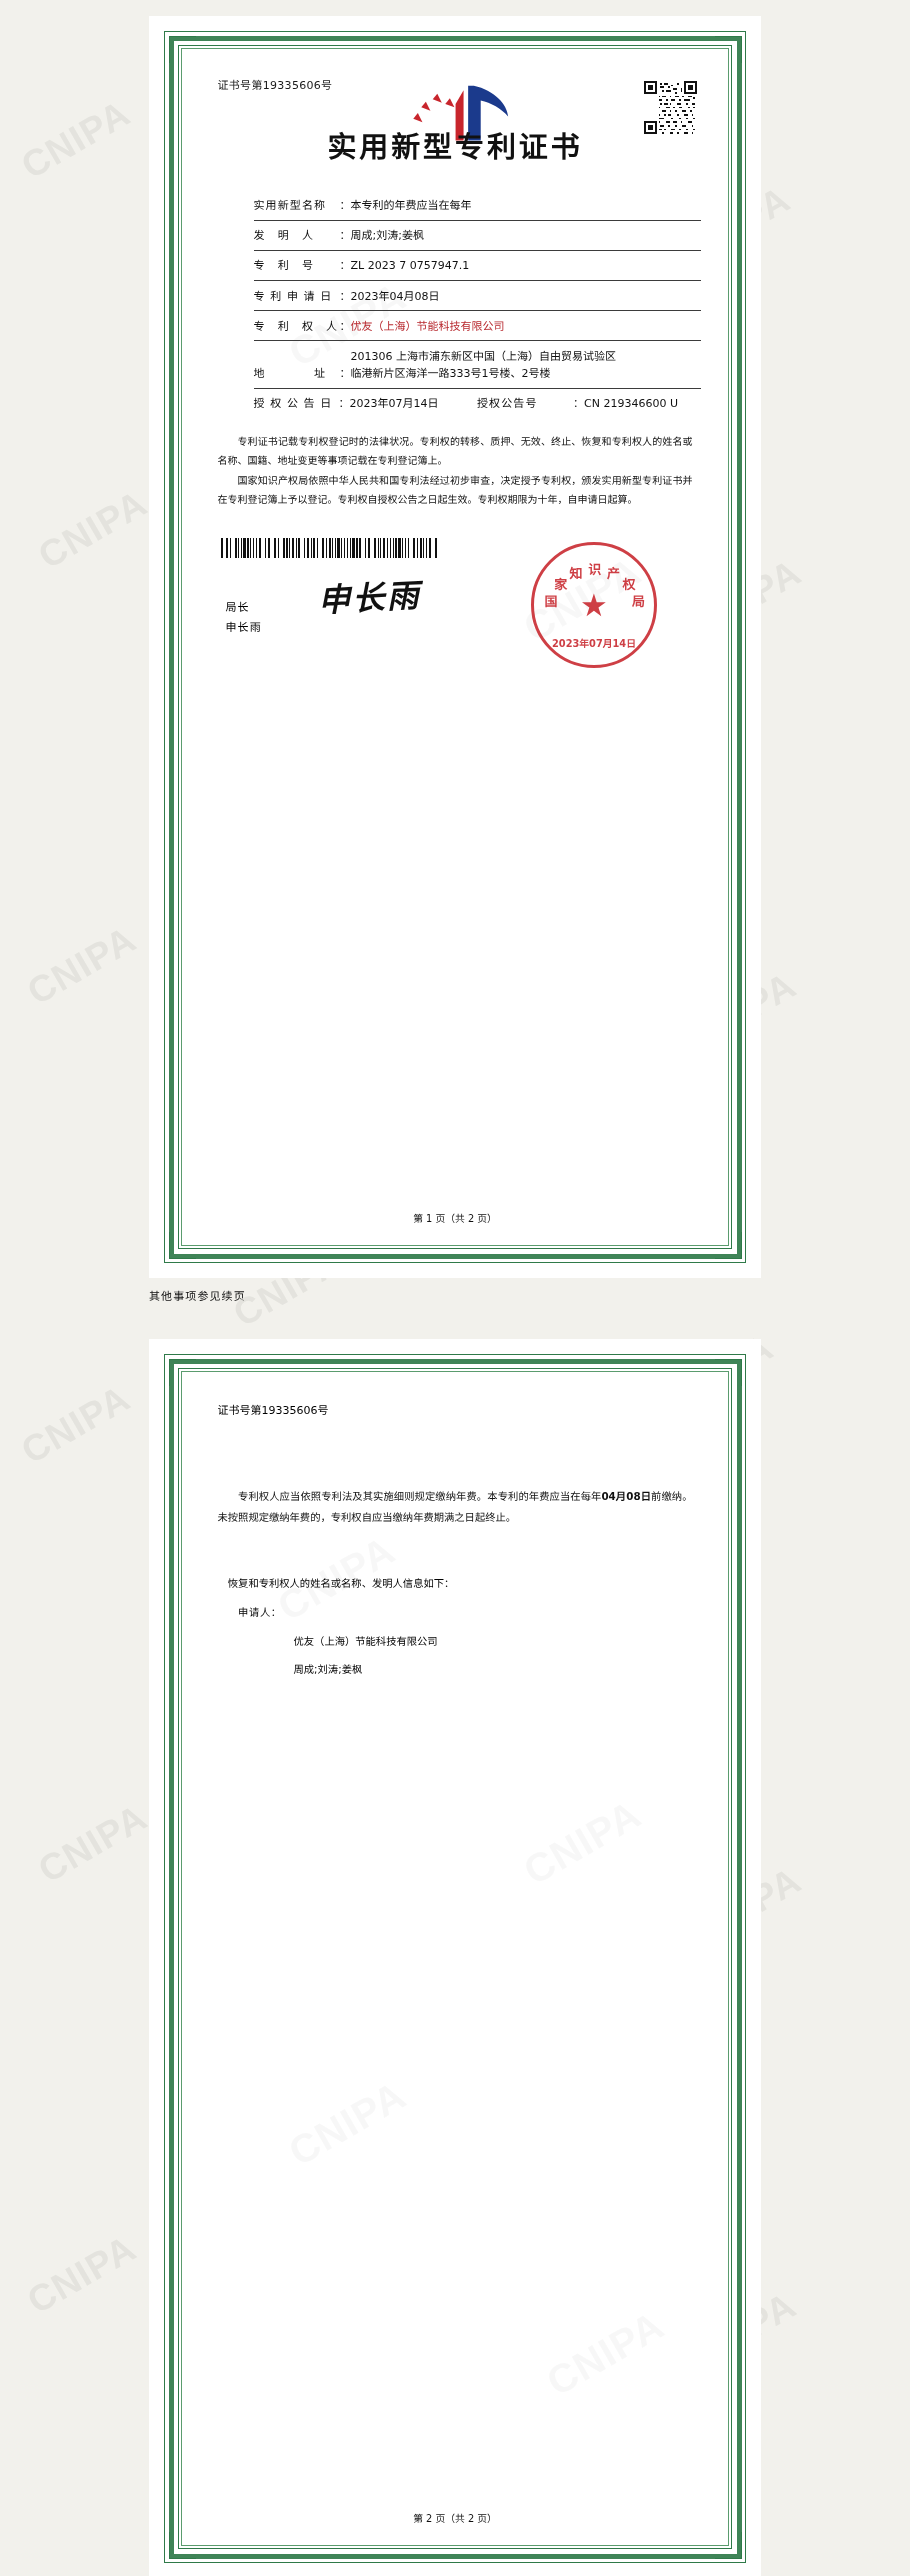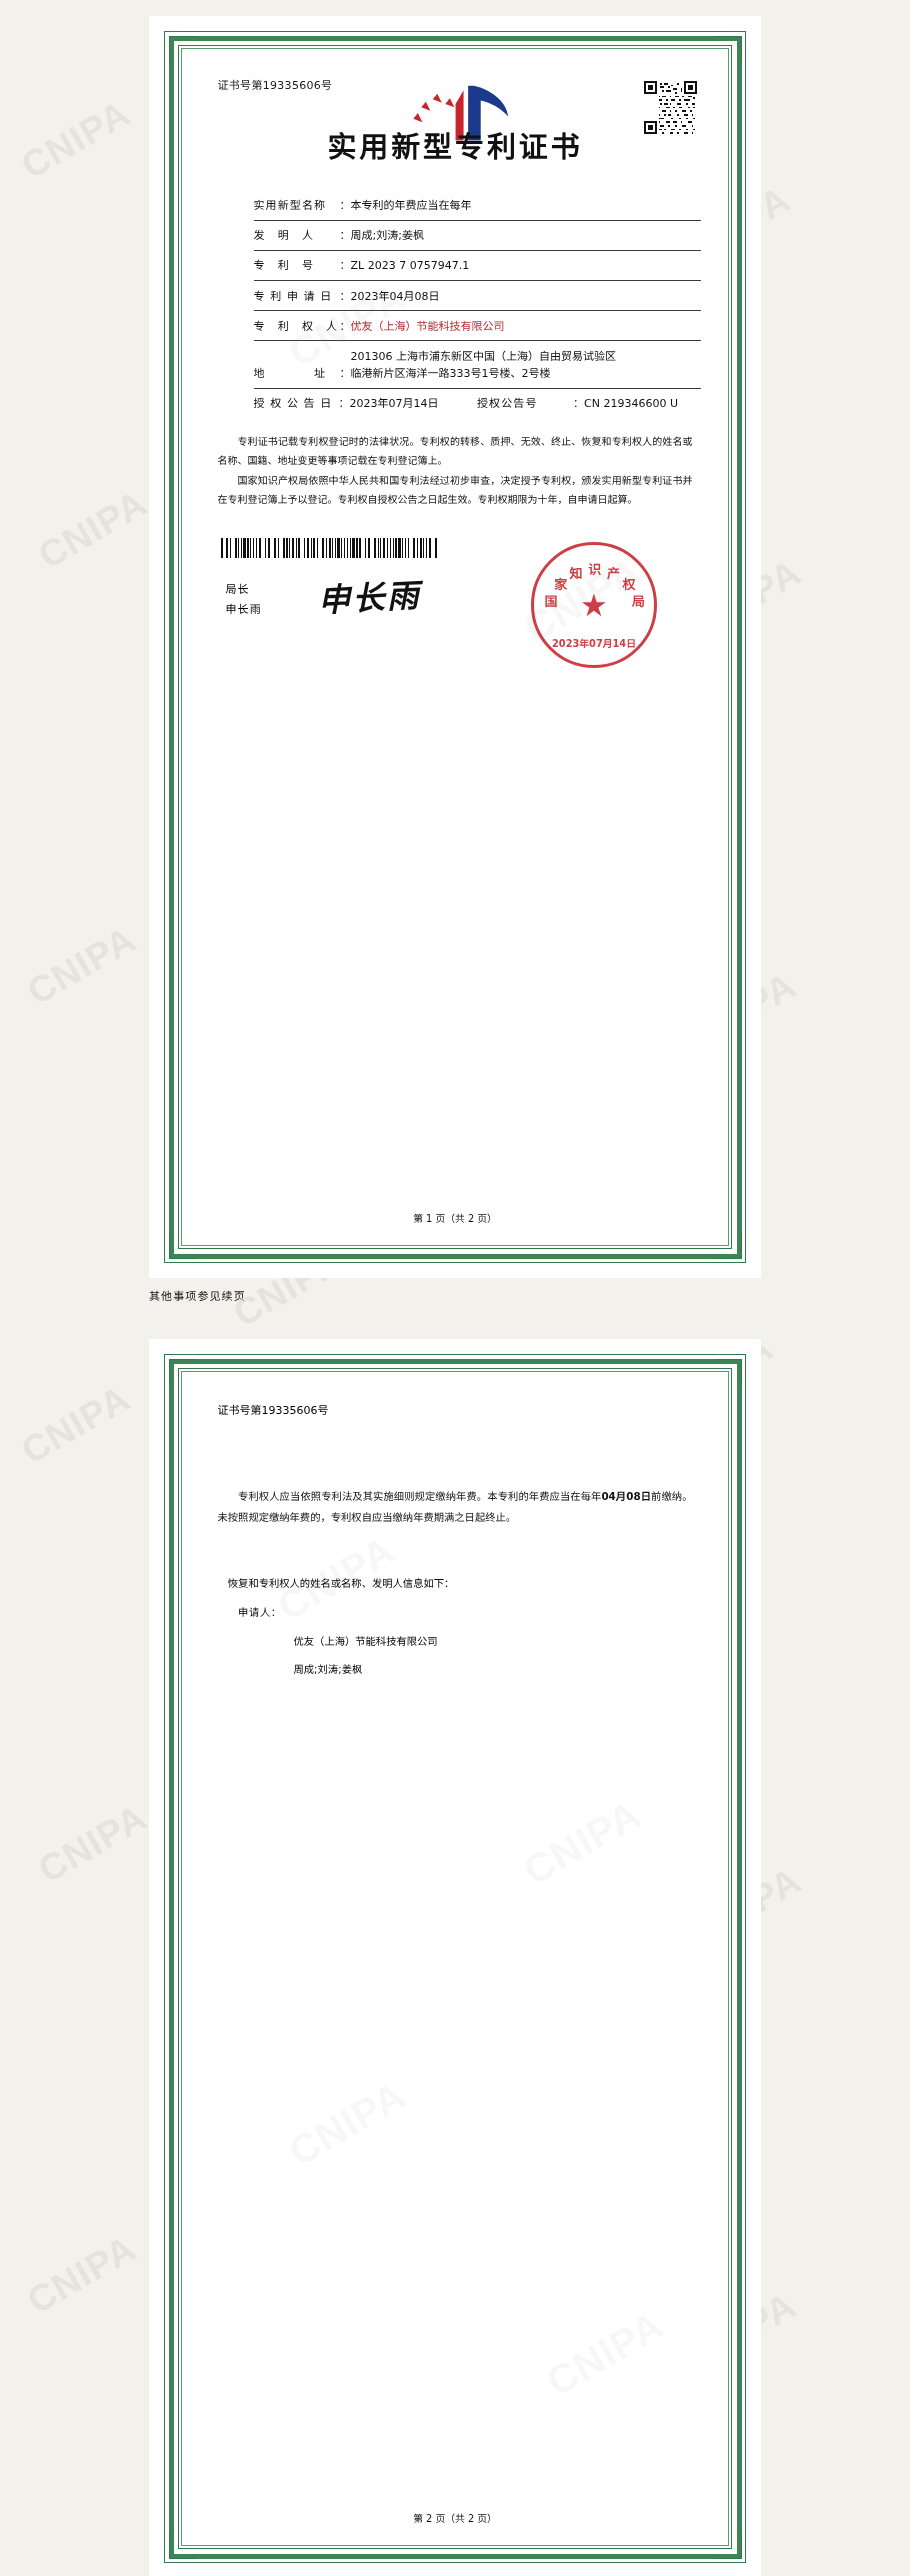--- a/index.html
+++ b/index.html
@@ -174,21 +174,21 @@
     height:120px;
     z-index:3;
   }
   .barcode{
     position:absolute;
     left:23px;top:0;
     width:218px;height:19.5px;
   }
   .director{
     position:absolute;
-    left:27.5px;top:42px;
+    left:27.5px;top:60px;
     font-size:11px;
     line-height:1.75;
     letter-spacing:1.1px;
   }
   .handwriting{
     position:absolute;
     left:120px;top:34px;
     font-family:"DejaVu Serif","Liberation Serif",serif;
     font-size:32px;
     font-style:italic;

